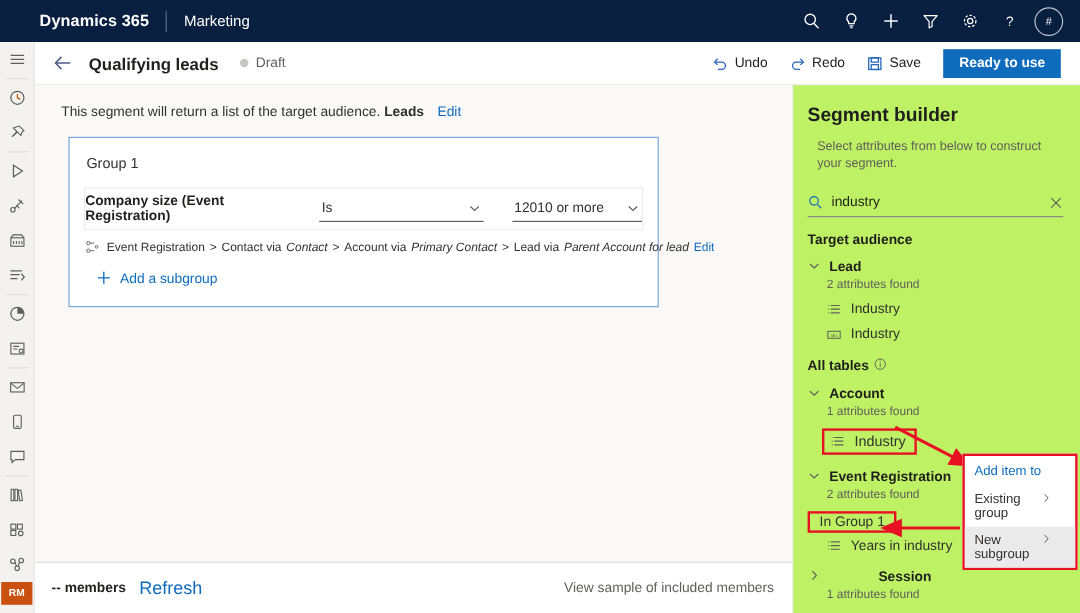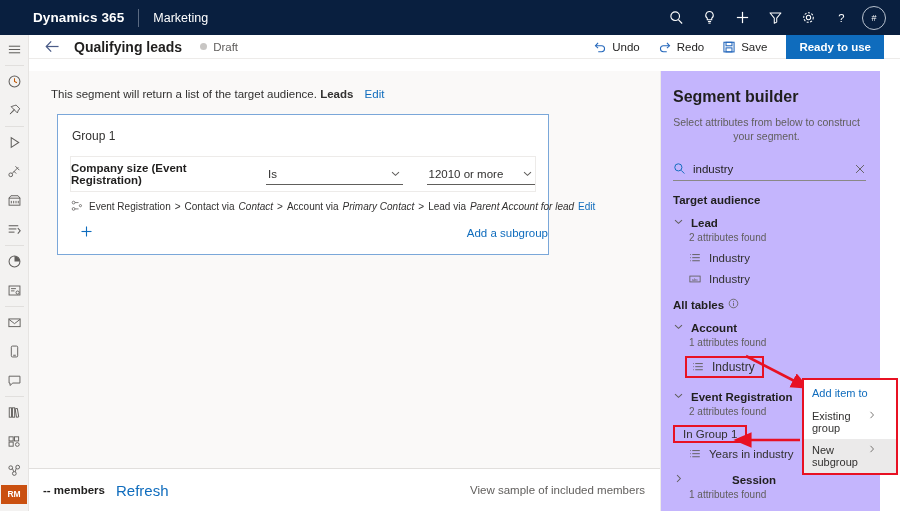--- a/index.html
+++ b/index.html
@@ -54,21 +54,21 @@
   .rail-sep { width:19px; height:1px; background:#e1dfdd; margin:1px 0; }
   .rail-spacer { flex:1; }
   .rail-avatar {
     width:26px; height:20px; background:#ca5010; color:#fff;
     font-size:8.5px; font-weight:bold; display:flex; align-items:center;
     justify-content:center; margin-bottom:7px;
   }
 
   
   .cmdbar {
-    position:absolute; left:29px; top:35px; width:871px; height:24px;
+    position:absolute; left:29px; top:35px; width:871px; height:36px;
     background:#ffffff; border-bottom:1px solid #edebe9;
     display:flex; align-items:center;
   }
   .back-arrow { margin-left:15px; color:#4A5B87; cursor:pointer; display:flex; }
   .page-title { font-size:14px; font-weight:bold; color:#201f1e; margin-left:13px; }
   .status-dot {
     width:7px; height:7px; border-radius:50%; background:#c8c6c4; margin-left:18px;
   }
   .status-text { font-size:11.5px; color:#605e5c; margin-left:6px; }
   .cmd-right { margin-left:auto; display:flex; align-items:center; padding-right:16px; gap:0; }
@@ -117,41 +117,41 @@
 
   .path-row {
     display:flex; align-items:center; margin:8px 0 0 13px; gap:4px;
     font-size:10px; color:#323130; white-space:nowrap;
   }
   .path-row .it { font-style:italic; }
   .path-row .lnk { color:#0f6cbd; cursor:pointer; }
   .path-icon { color:#605e5c; display:flex; margin-right:2px; }
 
   .add-sub {
-    display:flex; align-items:center; gap:18px; margin:13px 0 14px 22px;
-    color:#0f6cbd; font-size:11.5px; cursor:pointer;justify-content:space-between;
+    display:flex; align-items:center; gap:7px; margin:13px 0 14px 22px;
+    color:#0f6cbd; font-size:11.5px; cursor:pointer;
   }
 
   
   .footer {
     position:absolute; left:29px; top:468px; width:631px; height:43px;
     background:#ffffff; border-top:1px solid #e1dfdd;
     display:flex; align-items:center;
   }
   .members { font-size:11.5px; font-weight:bold; color:#201f1e; margin-left:14px; }
   .refresh { font-size:15px; color:#0f6cbd; margin-left:11px; cursor:pointer; }
   .view-sample { margin-left:auto; margin-right:15px; font-size:11.5px; color:#605e5c; cursor:pointer; }
 
   
   .panel {
-    position:absolute; left:660px; top:71px; width:220px; height:440px;
-    background:#c4b5fd; border-left:1px solid #edebe9; overflow:hidden;
+    position:absolute; left:660px; top:71px; width:240px; height:440px;
+    background:#bef264; border-left:1px solid #edebe9; overflow:hidden;
   }
   .panel-title { font-size:16px; font-weight:bold; color:#201f1e; margin:17px 0 0 12px; }
-  .panel-sub { font-size:10.5px; color:#605e5c; margin:9px 12px 0 4px; line-height:1.35;text-align:center; }
+  .panel-sub { font-size:10.5px; color:#605e5c; margin:9px 12px 0 20px; line-height:1.35; }
   .search-box {
     margin:14px 14px 0 12px; height:24px; display:flex; align-items:center;
     border-bottom:1px solid #8a8886;
   }
   .search-box .si { color:#0f6cbd; display:flex; margin-right:7px; }
   .search-val { font-size:11.5px; color:#201f1e; flex:1; }
   .search-box .xi { color:#605e5c; display:flex; cursor:pointer; }
 
   .sec-head { font-size:11.5px; font-weight:bold; color:#201f1e; margin:13px 0 0 12px; display:flex; align-items:center; gap:4px;}
   .tbl-head {

